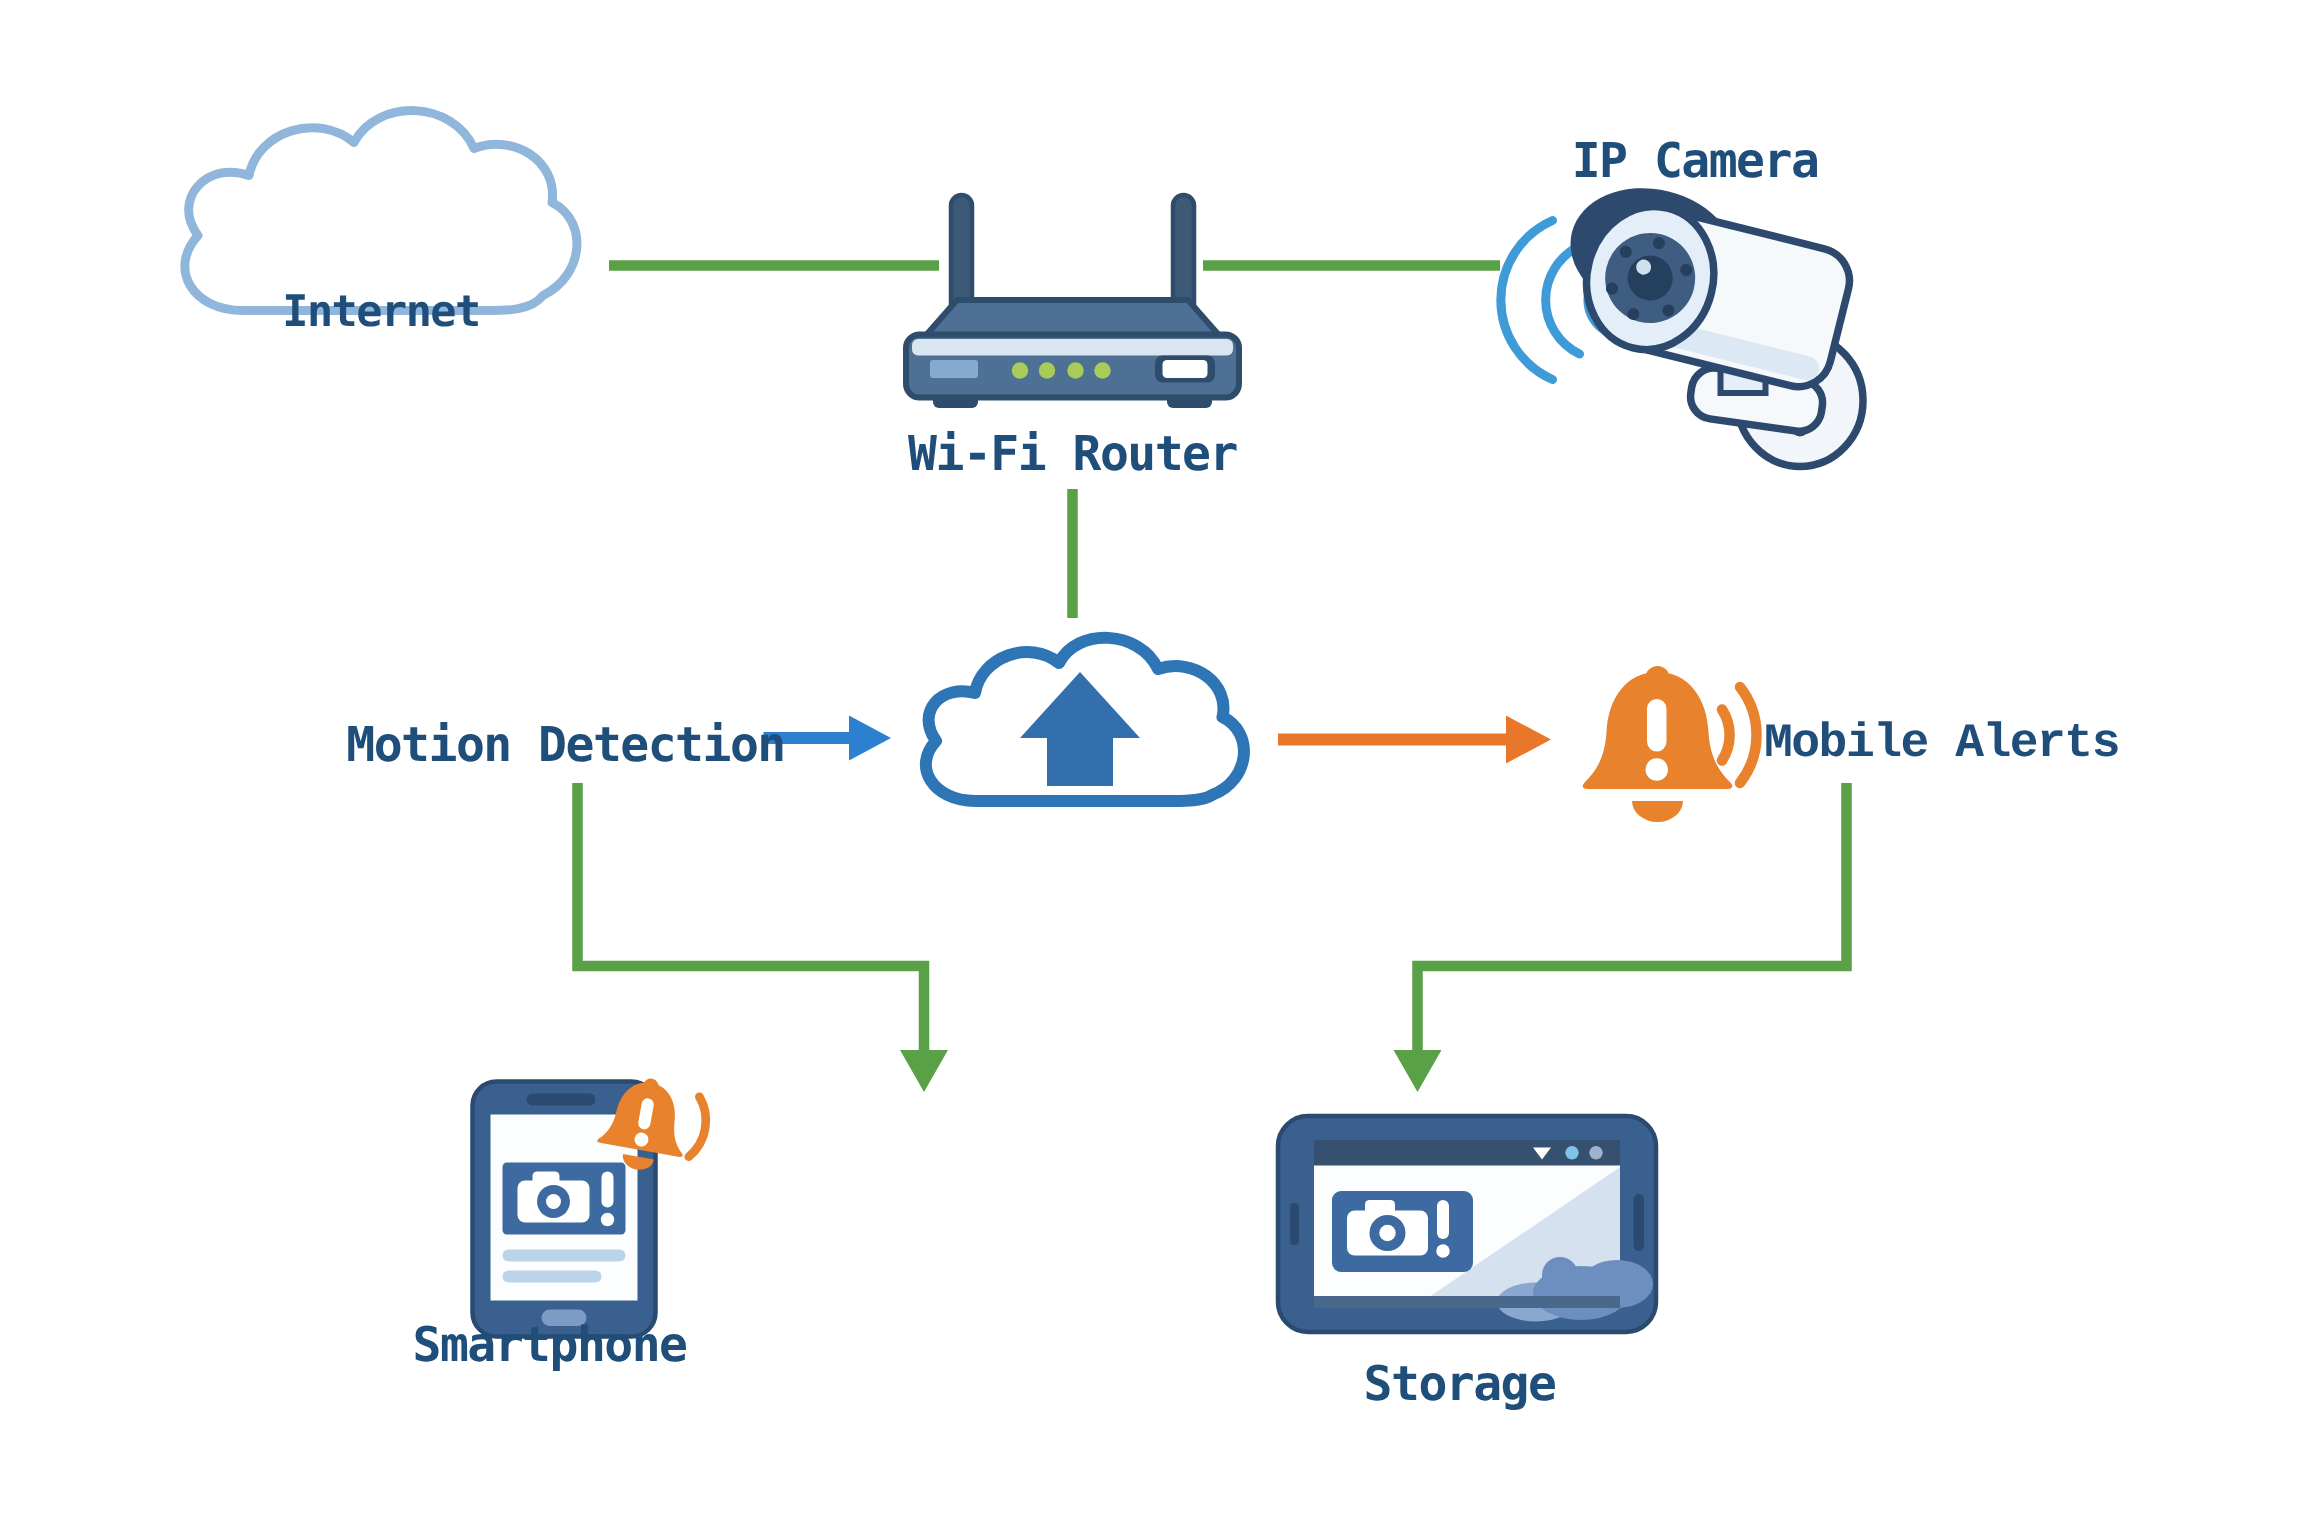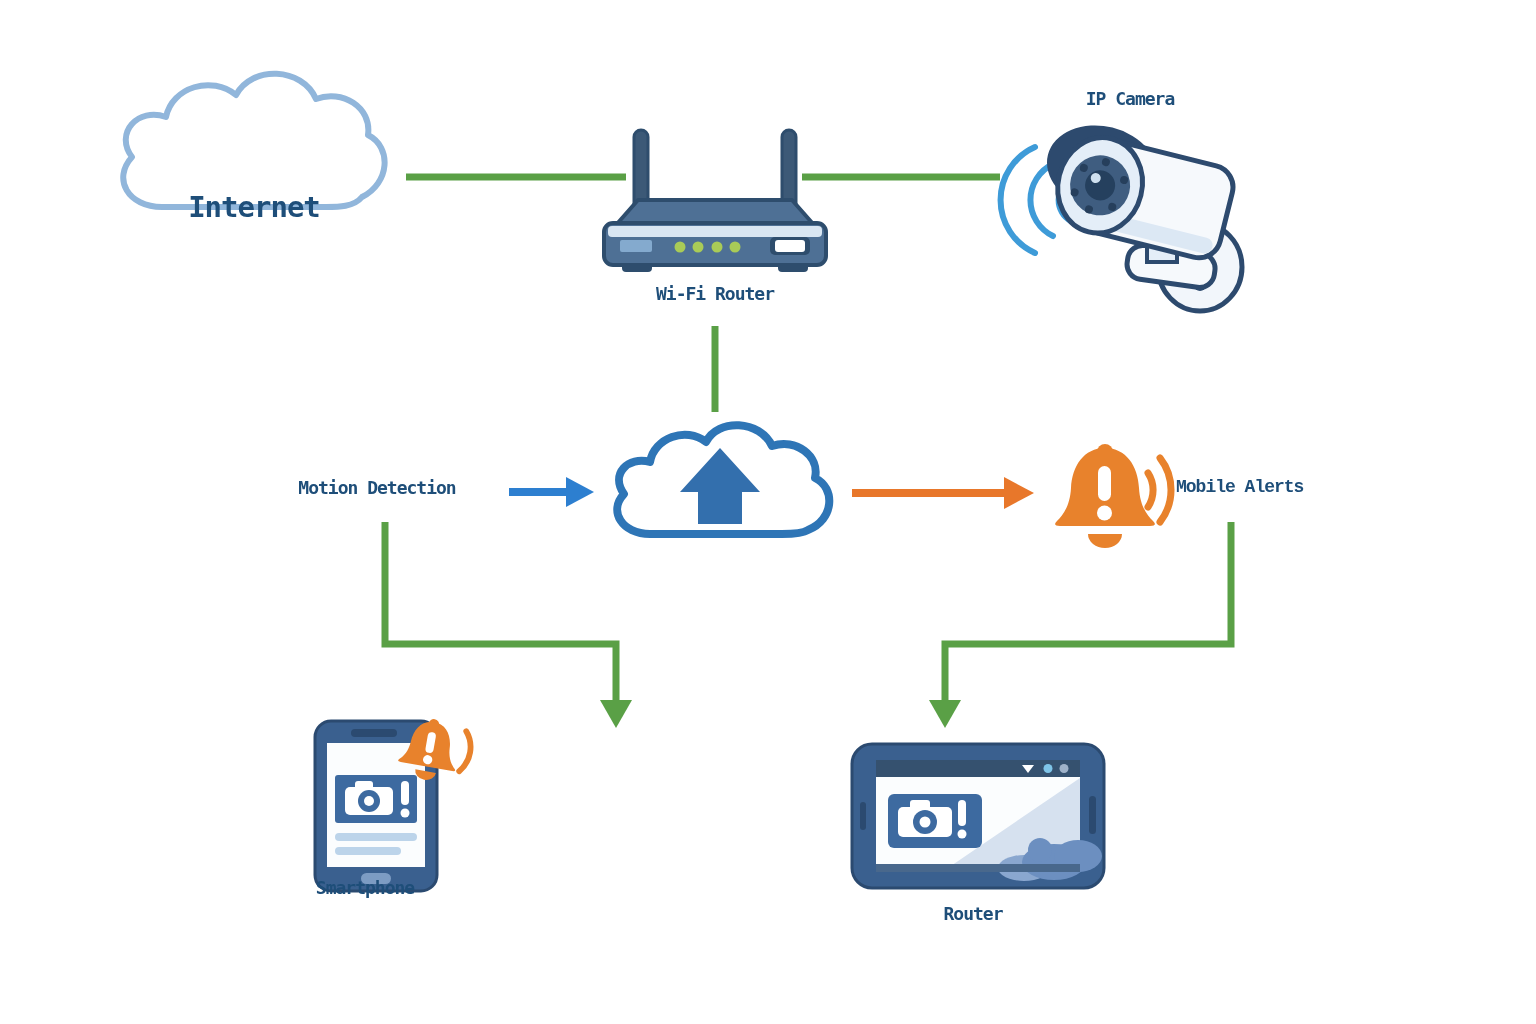--- a/index.html
+++ b/index.html
@@ -20,21 +20,21 @@
   }
   html,body{margin:0;padding:0;background:#fff;}
   .canvas{
     position:relative;width:1536px;height:1024px;background:#fff;overflow:hidden;
     font-family:"DejaVu Sans Mono","Liberation Mono",monospace;
   }
   .node{position:absolute;}
   .node svg{display:block;}
   .lbl{
     position:absolute;color:var(--label-text);font-weight:bold;
-    font-size:18px;letter-spacing:-1px;white-space:nowrap;
+    font-size:32px;letter-spacing:-1px;white-space:nowrap;
   }
   .lbl.center{text-align:center;}
   .lbl.big{font-size:29px;}
   .connector-layer{position:absolute;left:0;top:0;}
 </style>
 </head>
 <body>
 
 <div class="canvas">
 
@@ -210,15 +210,15 @@
       <g fill="#ffffff">
         <rect x="64" y="62" width="20" height="10" rx="3"></rect>
         <rect x="52" y="69" width="54" height="30" rx="5"></rect>
         <rect x="112" y="62" width="8" height="26" rx="4"></rect>
         <circle cx="116" cy="96" r="4.5"></circle>
       </g>
       <circle cx="79" cy="84" r="12" fill="#3d6aa0"></circle>
       <circle cx="79" cy="84" r="5.5" fill="#ffffff"></circle>
     </svg>
   </div>
-  <div class="lbl center" style="left:880px;top:903px;width:186px;">Router</div>
+  <div class="lbl center" style="left:880px;top:903px;width:186px;">Storage</div>
 
 </div>
 
 </body></html>

